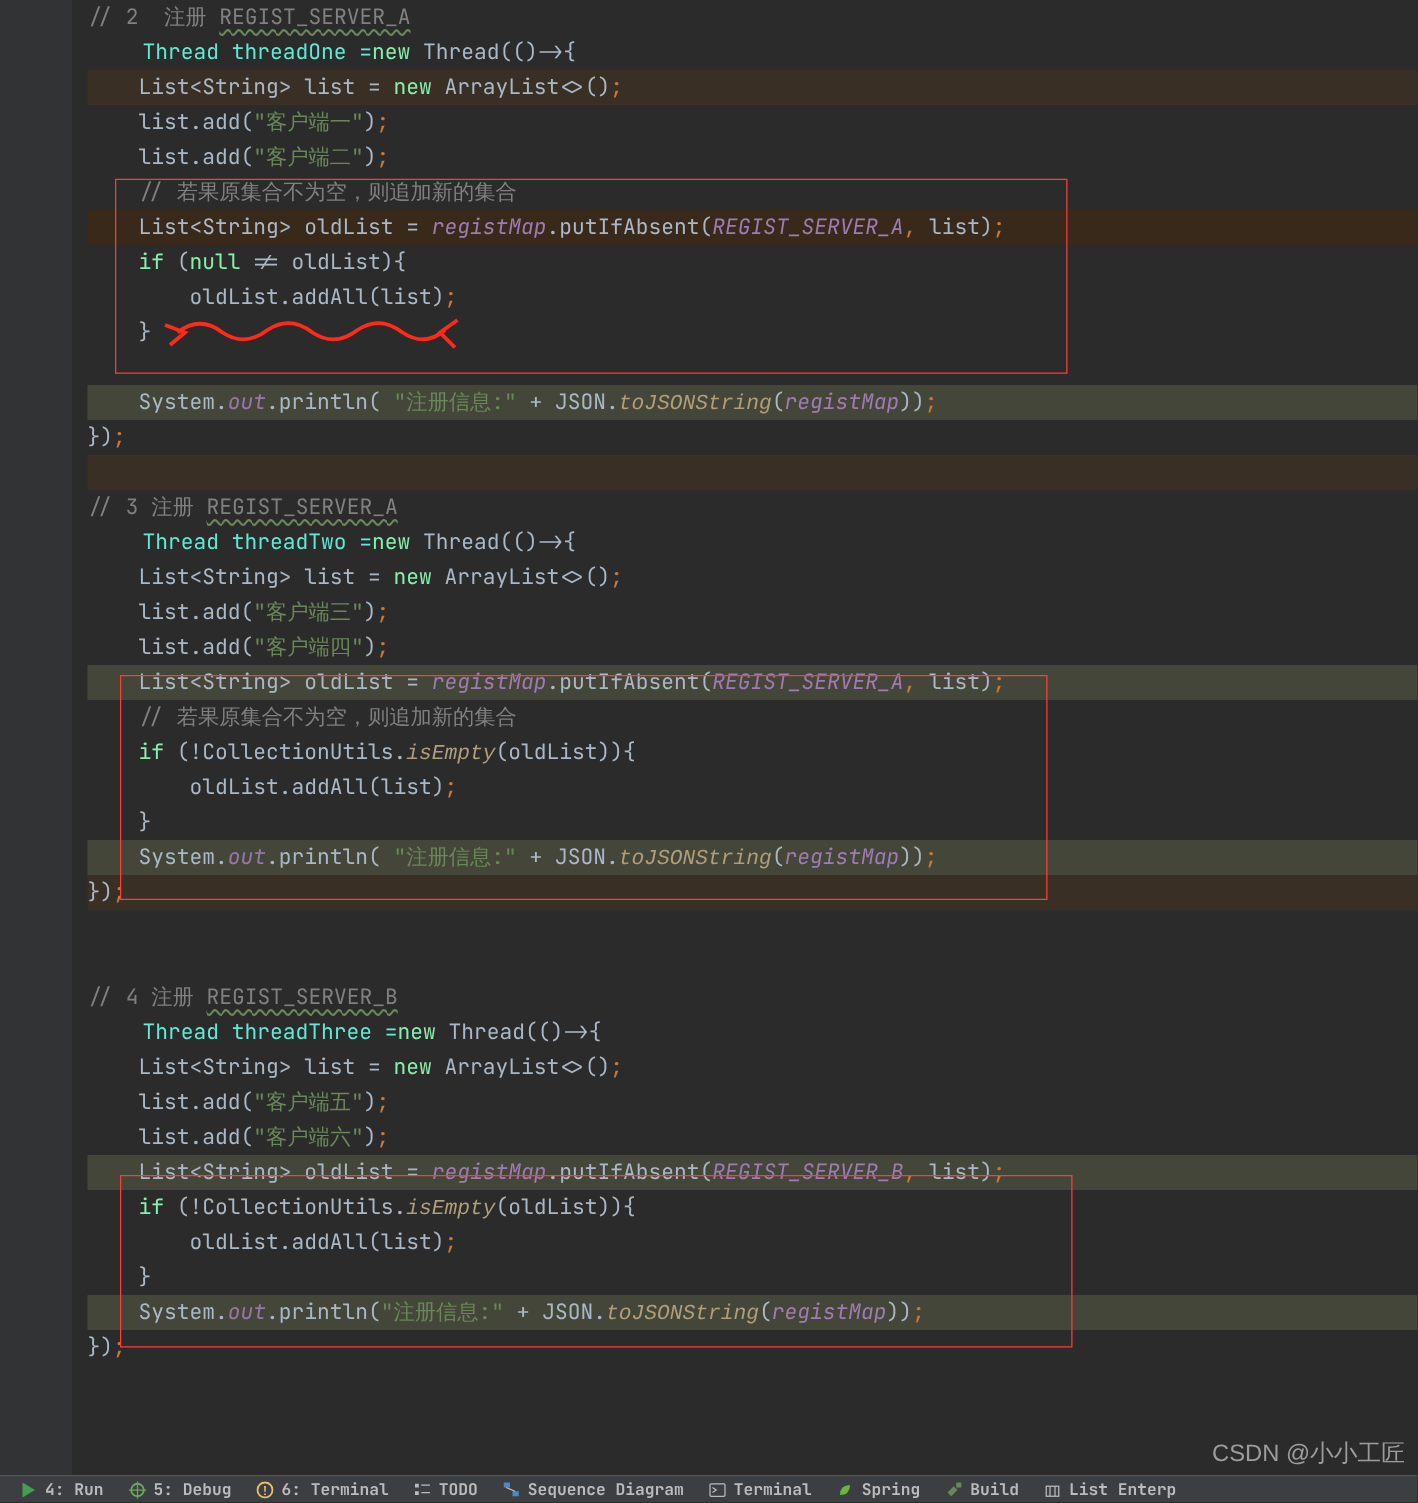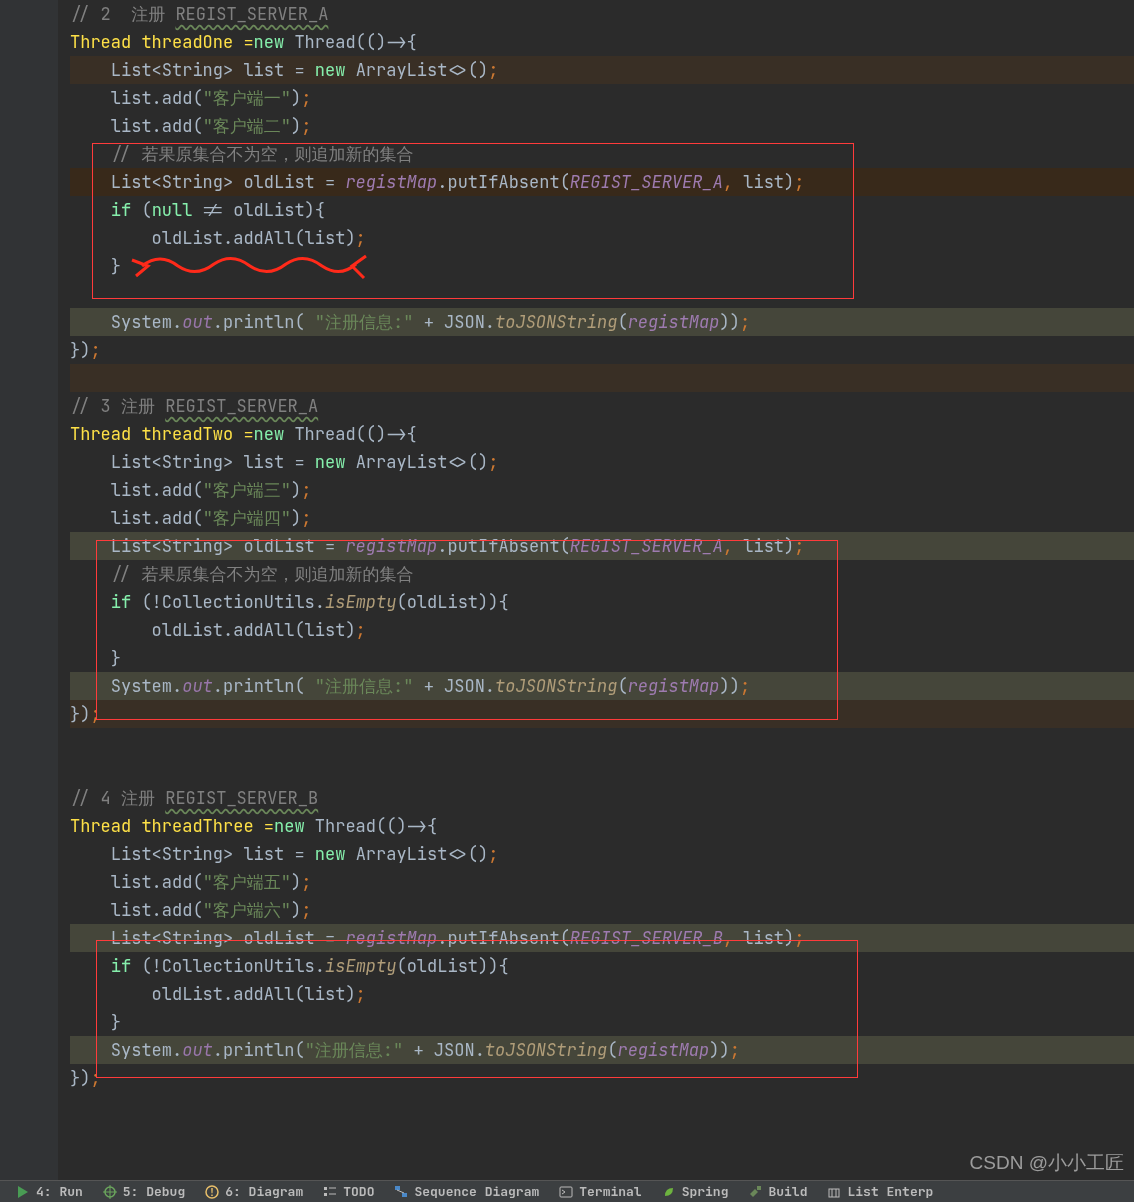--- a/index.html
+++ b/index.html
@@ -19,23 +19,23 @@
 .line { height:28px; line-height:28px; white-space:pre; position:relative; }
 
 
 .hl-dark     { background:#392f25; }
 .hl-accent   { background:#38291a; }
 .hl-light    { background:#45463a; }
 
 .c-keyword  { color:#86efac; }
 .c-string   { color:#6a8759; }
 .c-static   { color:#9876aa; font-style:italic; }
-.c-method   { color:#b09d79; font-style:italic; }
+.c-method   { color:#b09d79; font-style:italic;font-family:Liberation Mono, monospace; }
 .c-field    { color:#9e7bb0; font-style:italic;text-align:center; }
-.c-type     { color:#fde047; }
+.c-type     { color:#5eead4;margin-left:44px; }
 .c-semi     { color:#cc7832; }
 .c-comment  { color:#808080; }
 .wavy { text-decoration: underline wavy #6a8759; text-underline-offset:4px; }
 
 
 .redbox { position:absolute; border:1px solid #ff3b3b; pointer-events:none; }
 
 
 .scribble { position:absolute; pointer-events:none; }
 
@@ -131,21 +131,21 @@
         <line x1="7" y1="0" x2="7" y2="14" stroke="#6ba65d"></line>
         <line x1="0" y1="7" x2="14" y2="7" stroke="#6ba65d"></line>
       </svg>
     <span>5: Debug</span>
   </div>
   <div class="item">
     <svg>
         <circle cx="7" cy="7" r="6" fill="none" stroke="#e8bf6a" stroke-width="1.5"></circle>
         <text x="7" y="11" text-anchor="middle" font-size="10" fill="#e8bf6a">!</text>
       </svg>
-    <span>6: Diagram</span>
+    <span>6: Terminal</span>
   </div>
   <div class="item">
     <svg>
         <rect x="1" y="2" width="3" height="3" fill="#bbbbbb"></rect>
         <rect x="1" y="8" width="3" height="3" fill="#bbbbbb"></rect>
         <line x1="6" y1="3" x2="13" y2="3" stroke="#bbbbbb"></line>
         <line x1="6" y1="9" x2="13" y2="9" stroke="#bbbbbb"></line>
       </svg>
     <span>TODO</span>
   </div>

